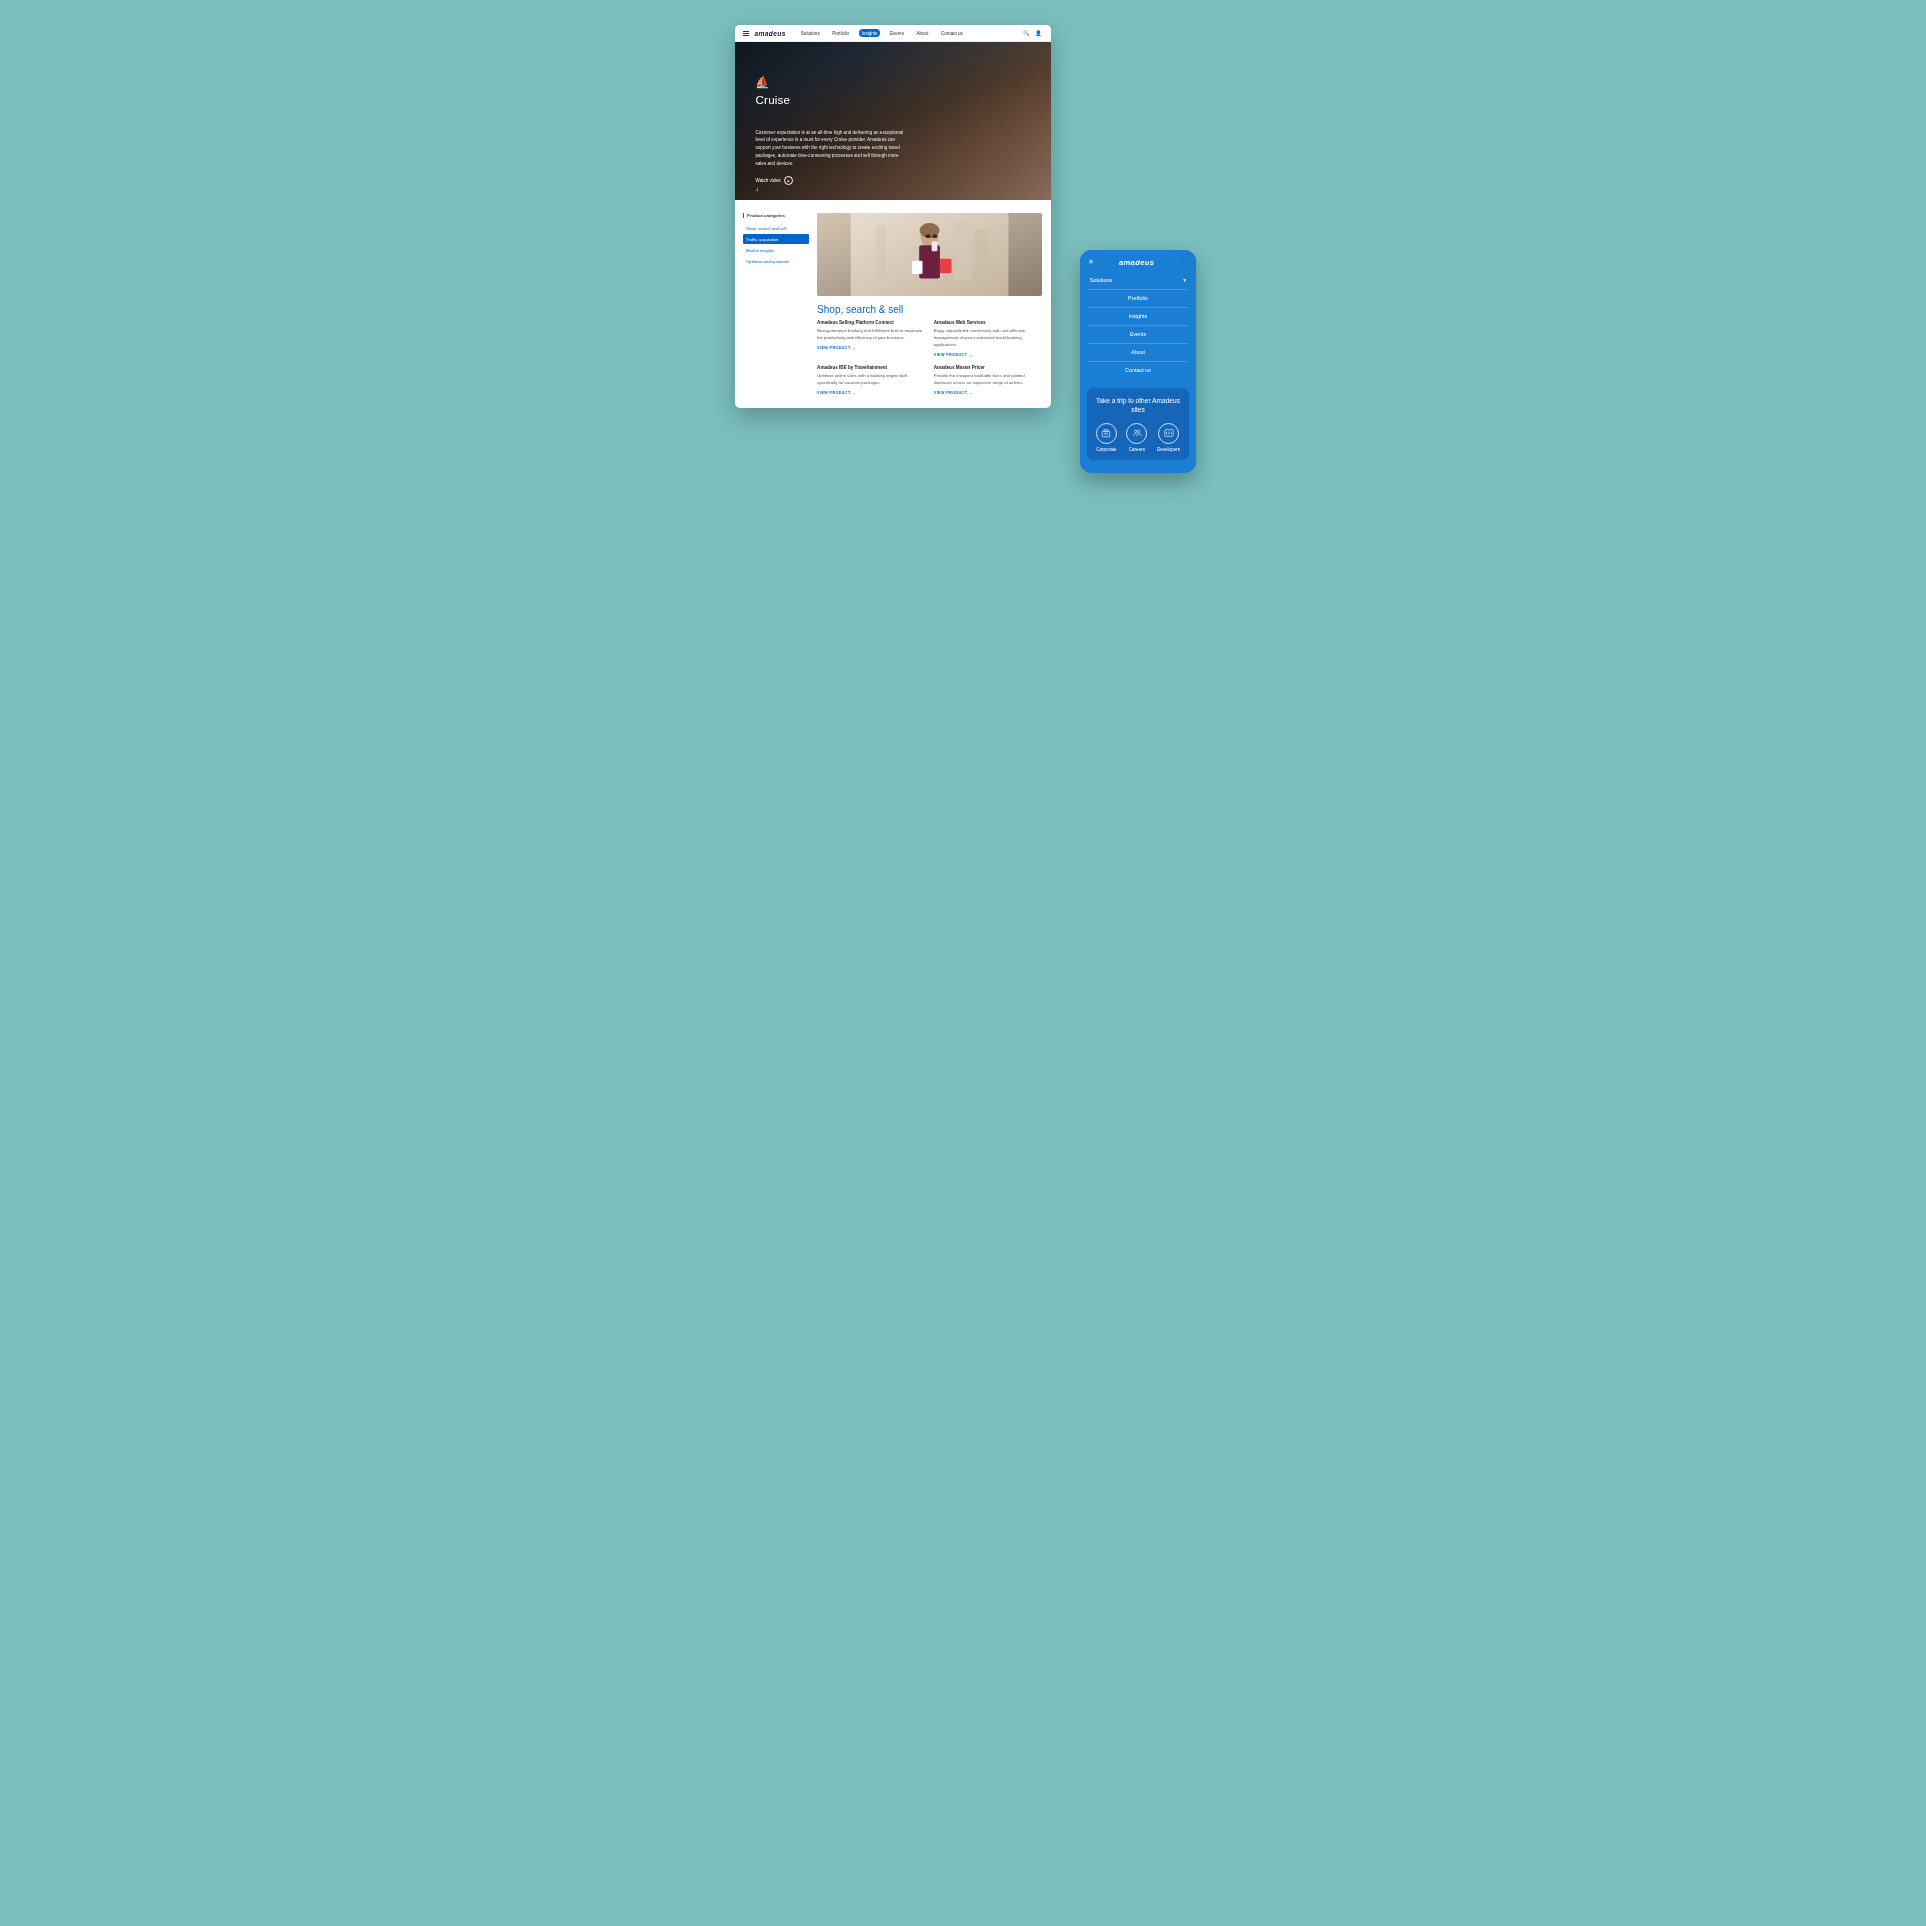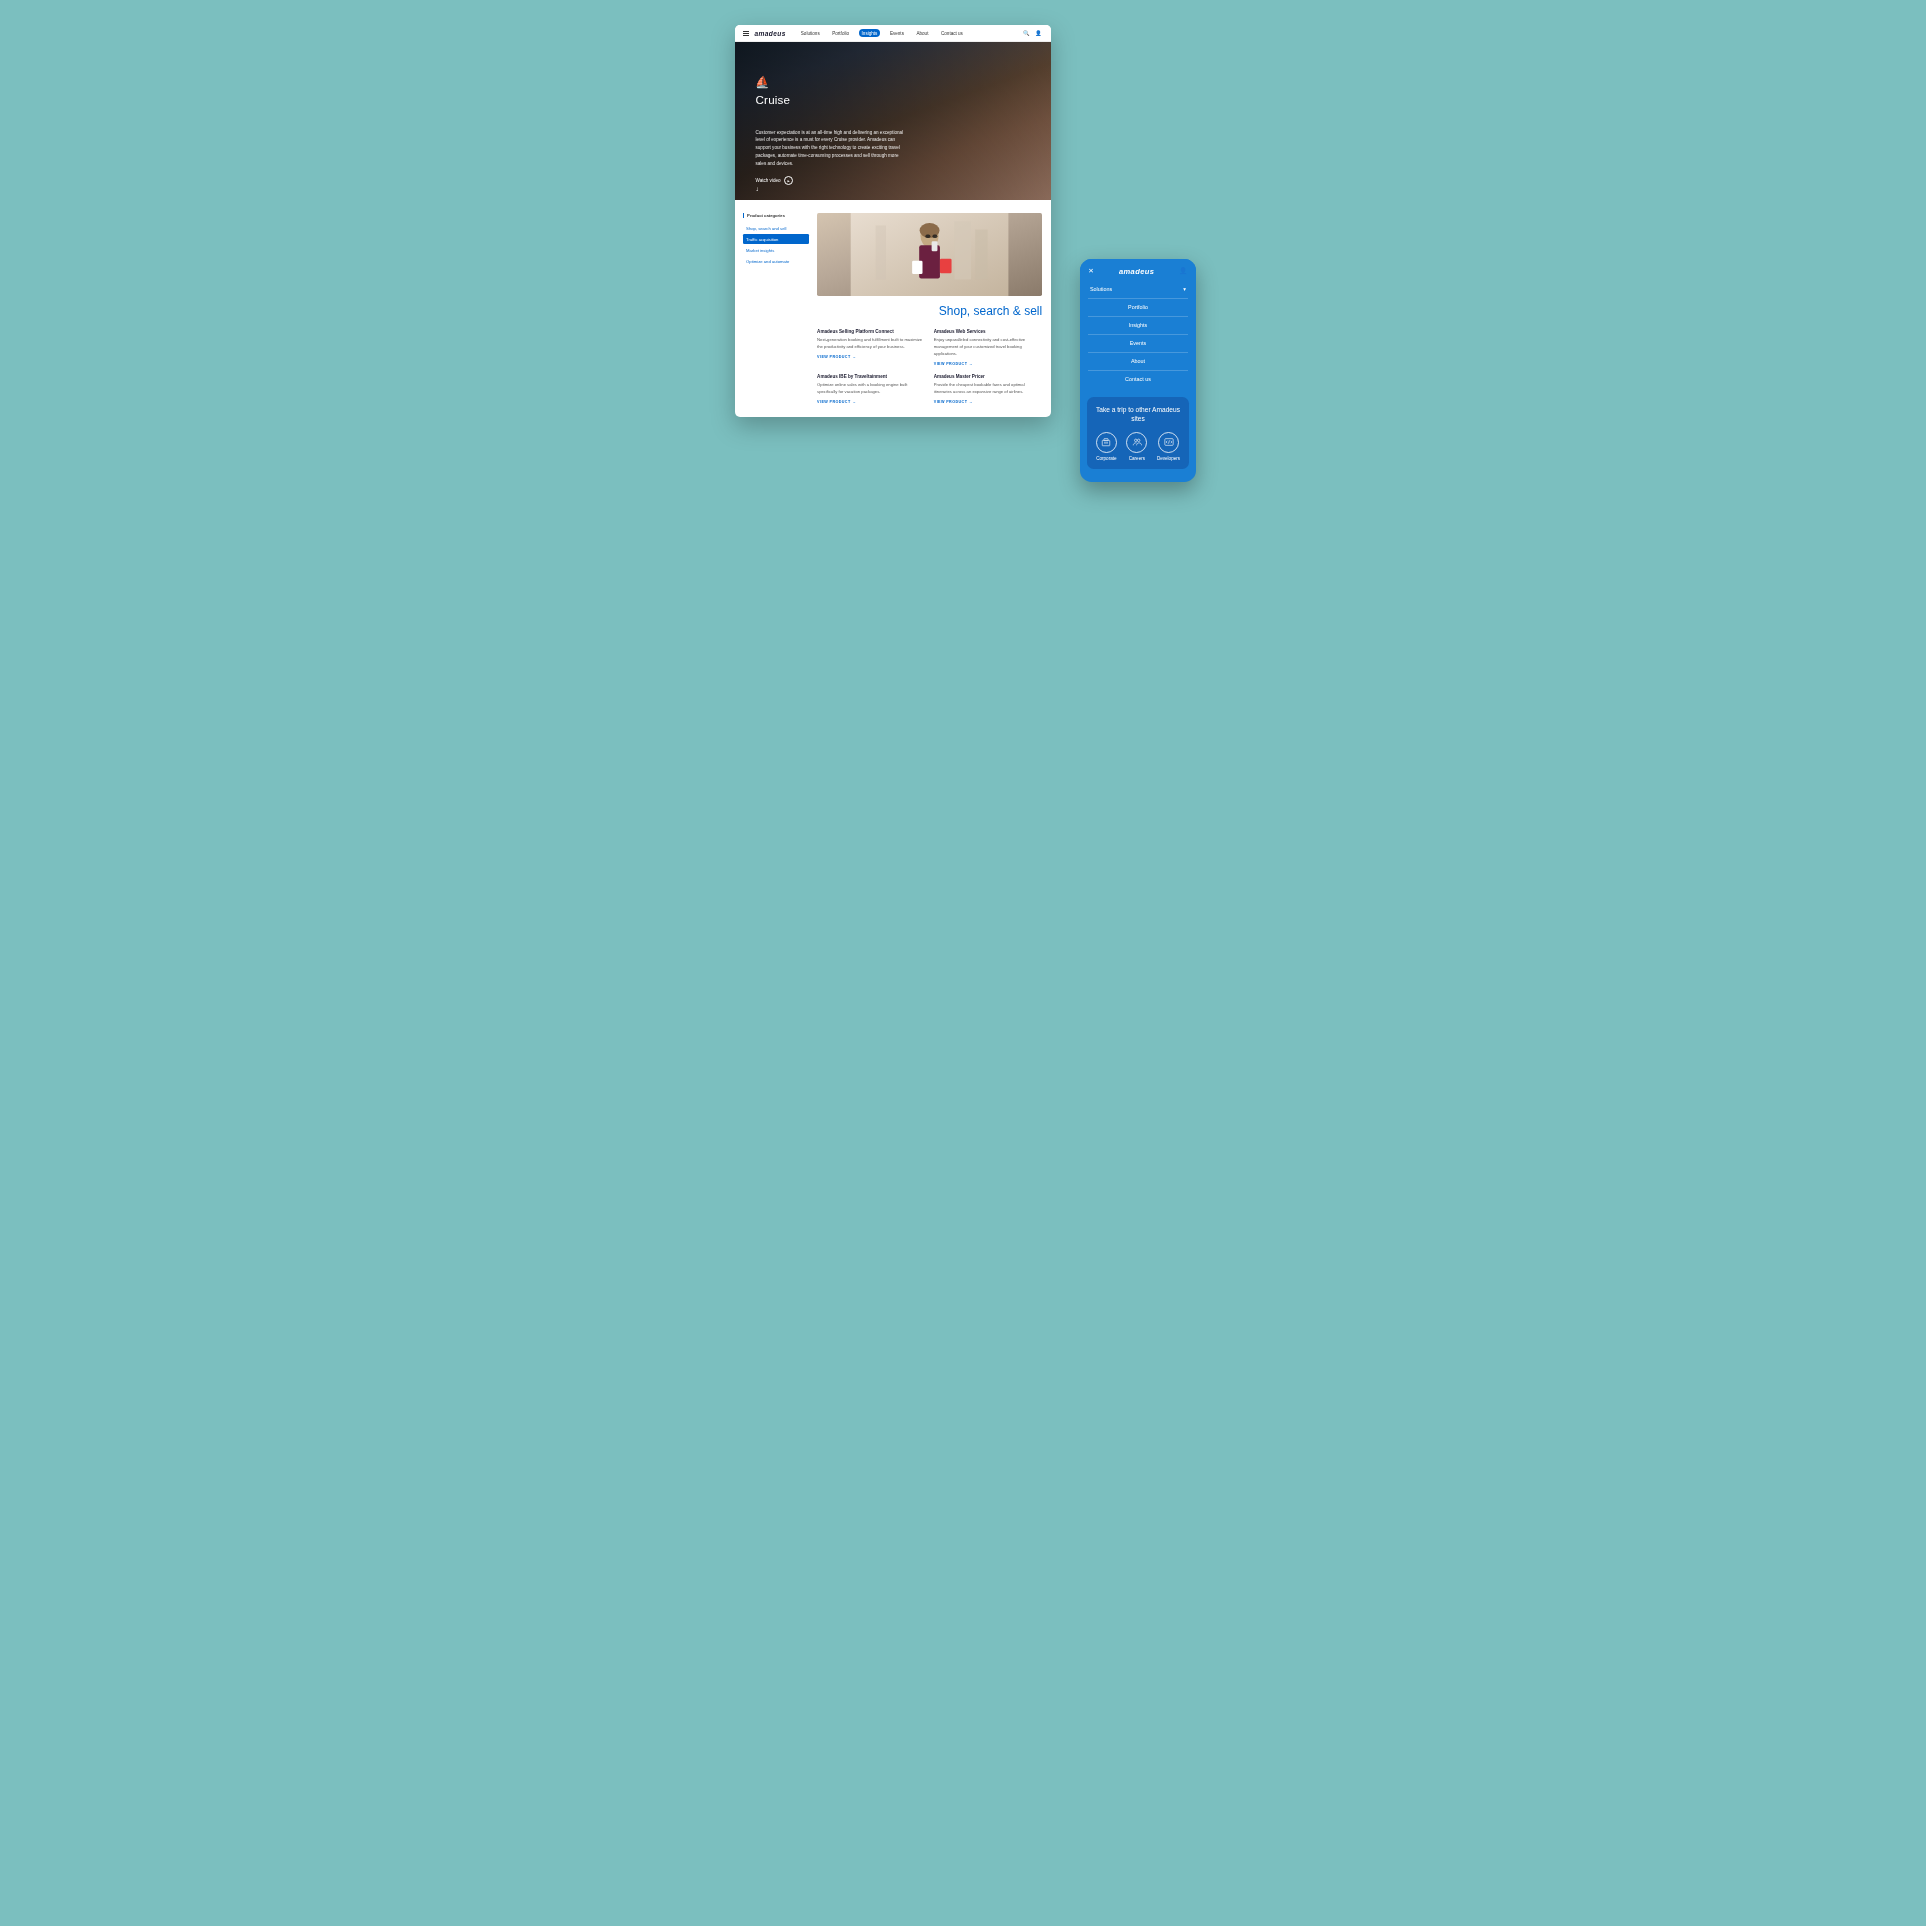--- a/index.html
+++ b/index.html
@@ -121,21 +121,21 @@
       background: linear-gradient(135deg, #e8e0d8 0%, #c8bfb5 50%, #a89880 100%);
       overflow: hidden; position: relative; margin-bottom: 8.3px;
     }
     .product-image-inner {
       width: 100%; height: 100%;
       background: linear-gradient(to bottom right, #d4c4b0 0%, #b8a898 40%, #8a7a6a 100%);
       display: flex; align-items: center; justify-content: center;
     }
 
     .section-title {
-      font-size: 12px; color: #0066cc; font-weight: 300; margin-bottom: 11px; text-align: right;
+      font-size: 10px; color: #0066cc; font-weight: 300; margin-bottom: 5px;
     }
 
     .products-grid { display: grid; grid-template-columns: 1fr 1fr; gap: 8.3px; }
     .product-card { }
     .product-name { font-size: 4.6px; font-weight: 700; color: #1a1a2e; margin-bottom: 3.3px; }
     .product-desc { font-size: 4.2px; color: #555; line-height: 1.6; margin-bottom: 4.2px; }
     .view-product {
       font-size: 3.7px; color: #0066cc; font-weight: 700; letter-spacing: 0.4px;
       text-transform: uppercase; cursor: pointer; display: flex; align-items: center; gap: 1.7px;
     }

